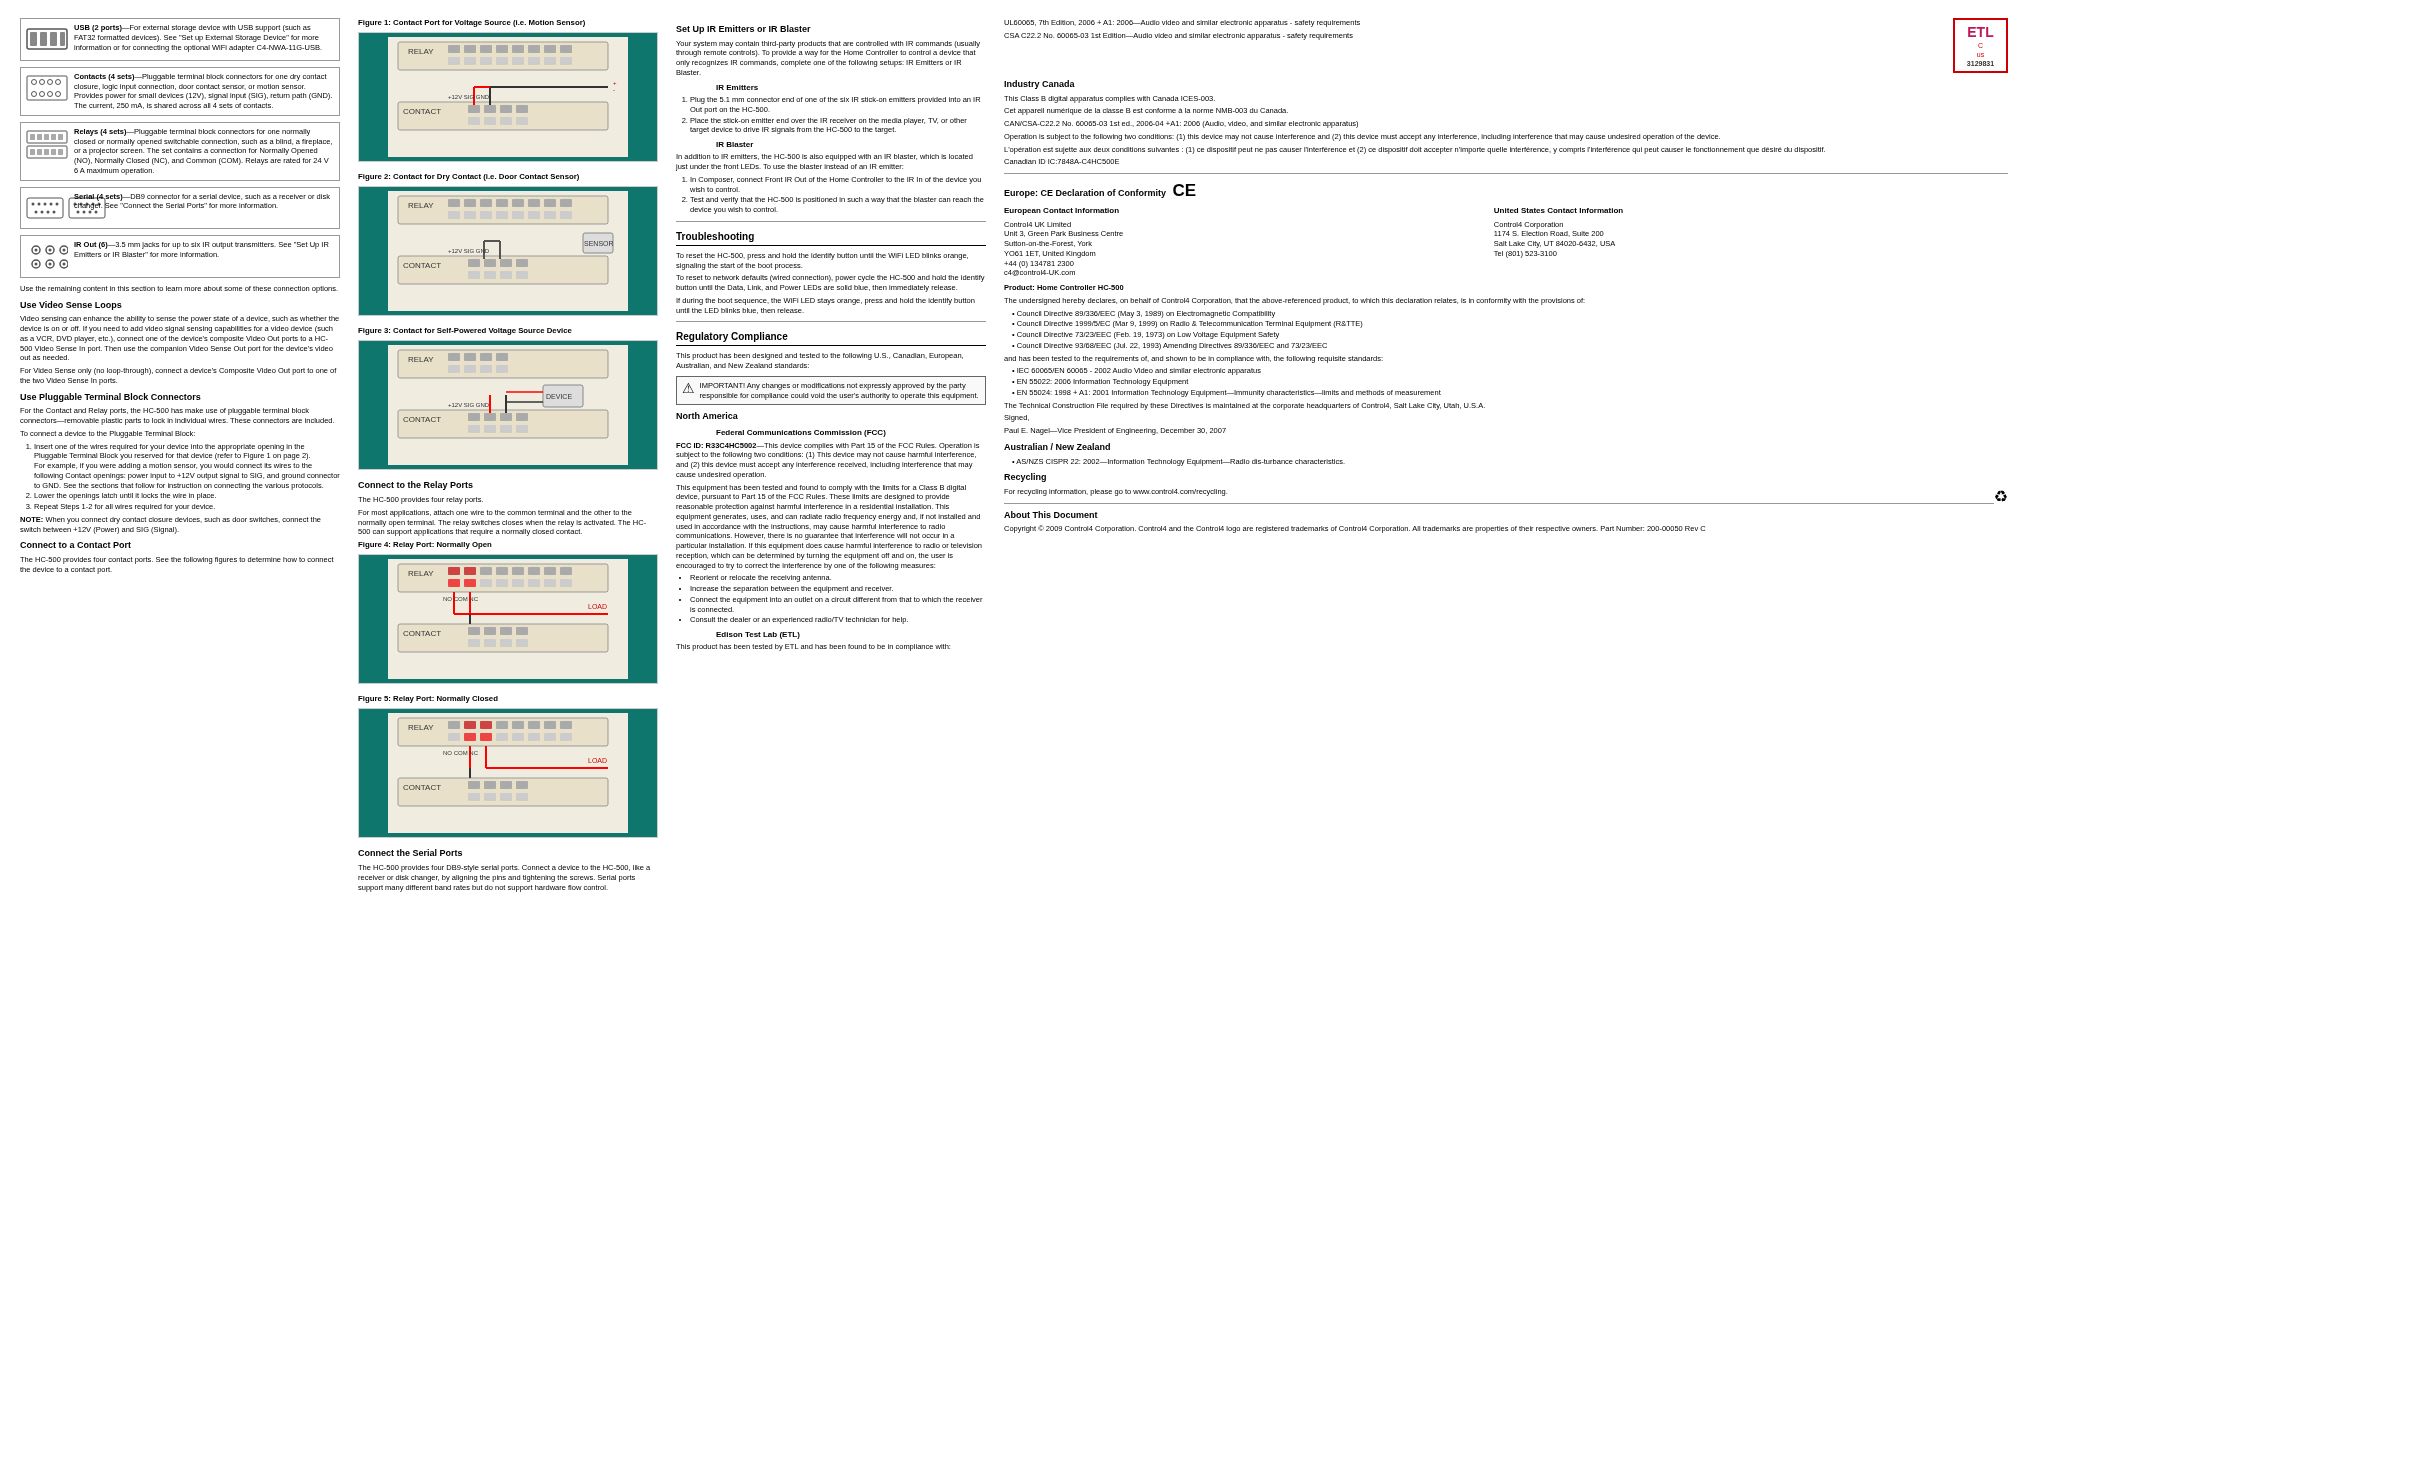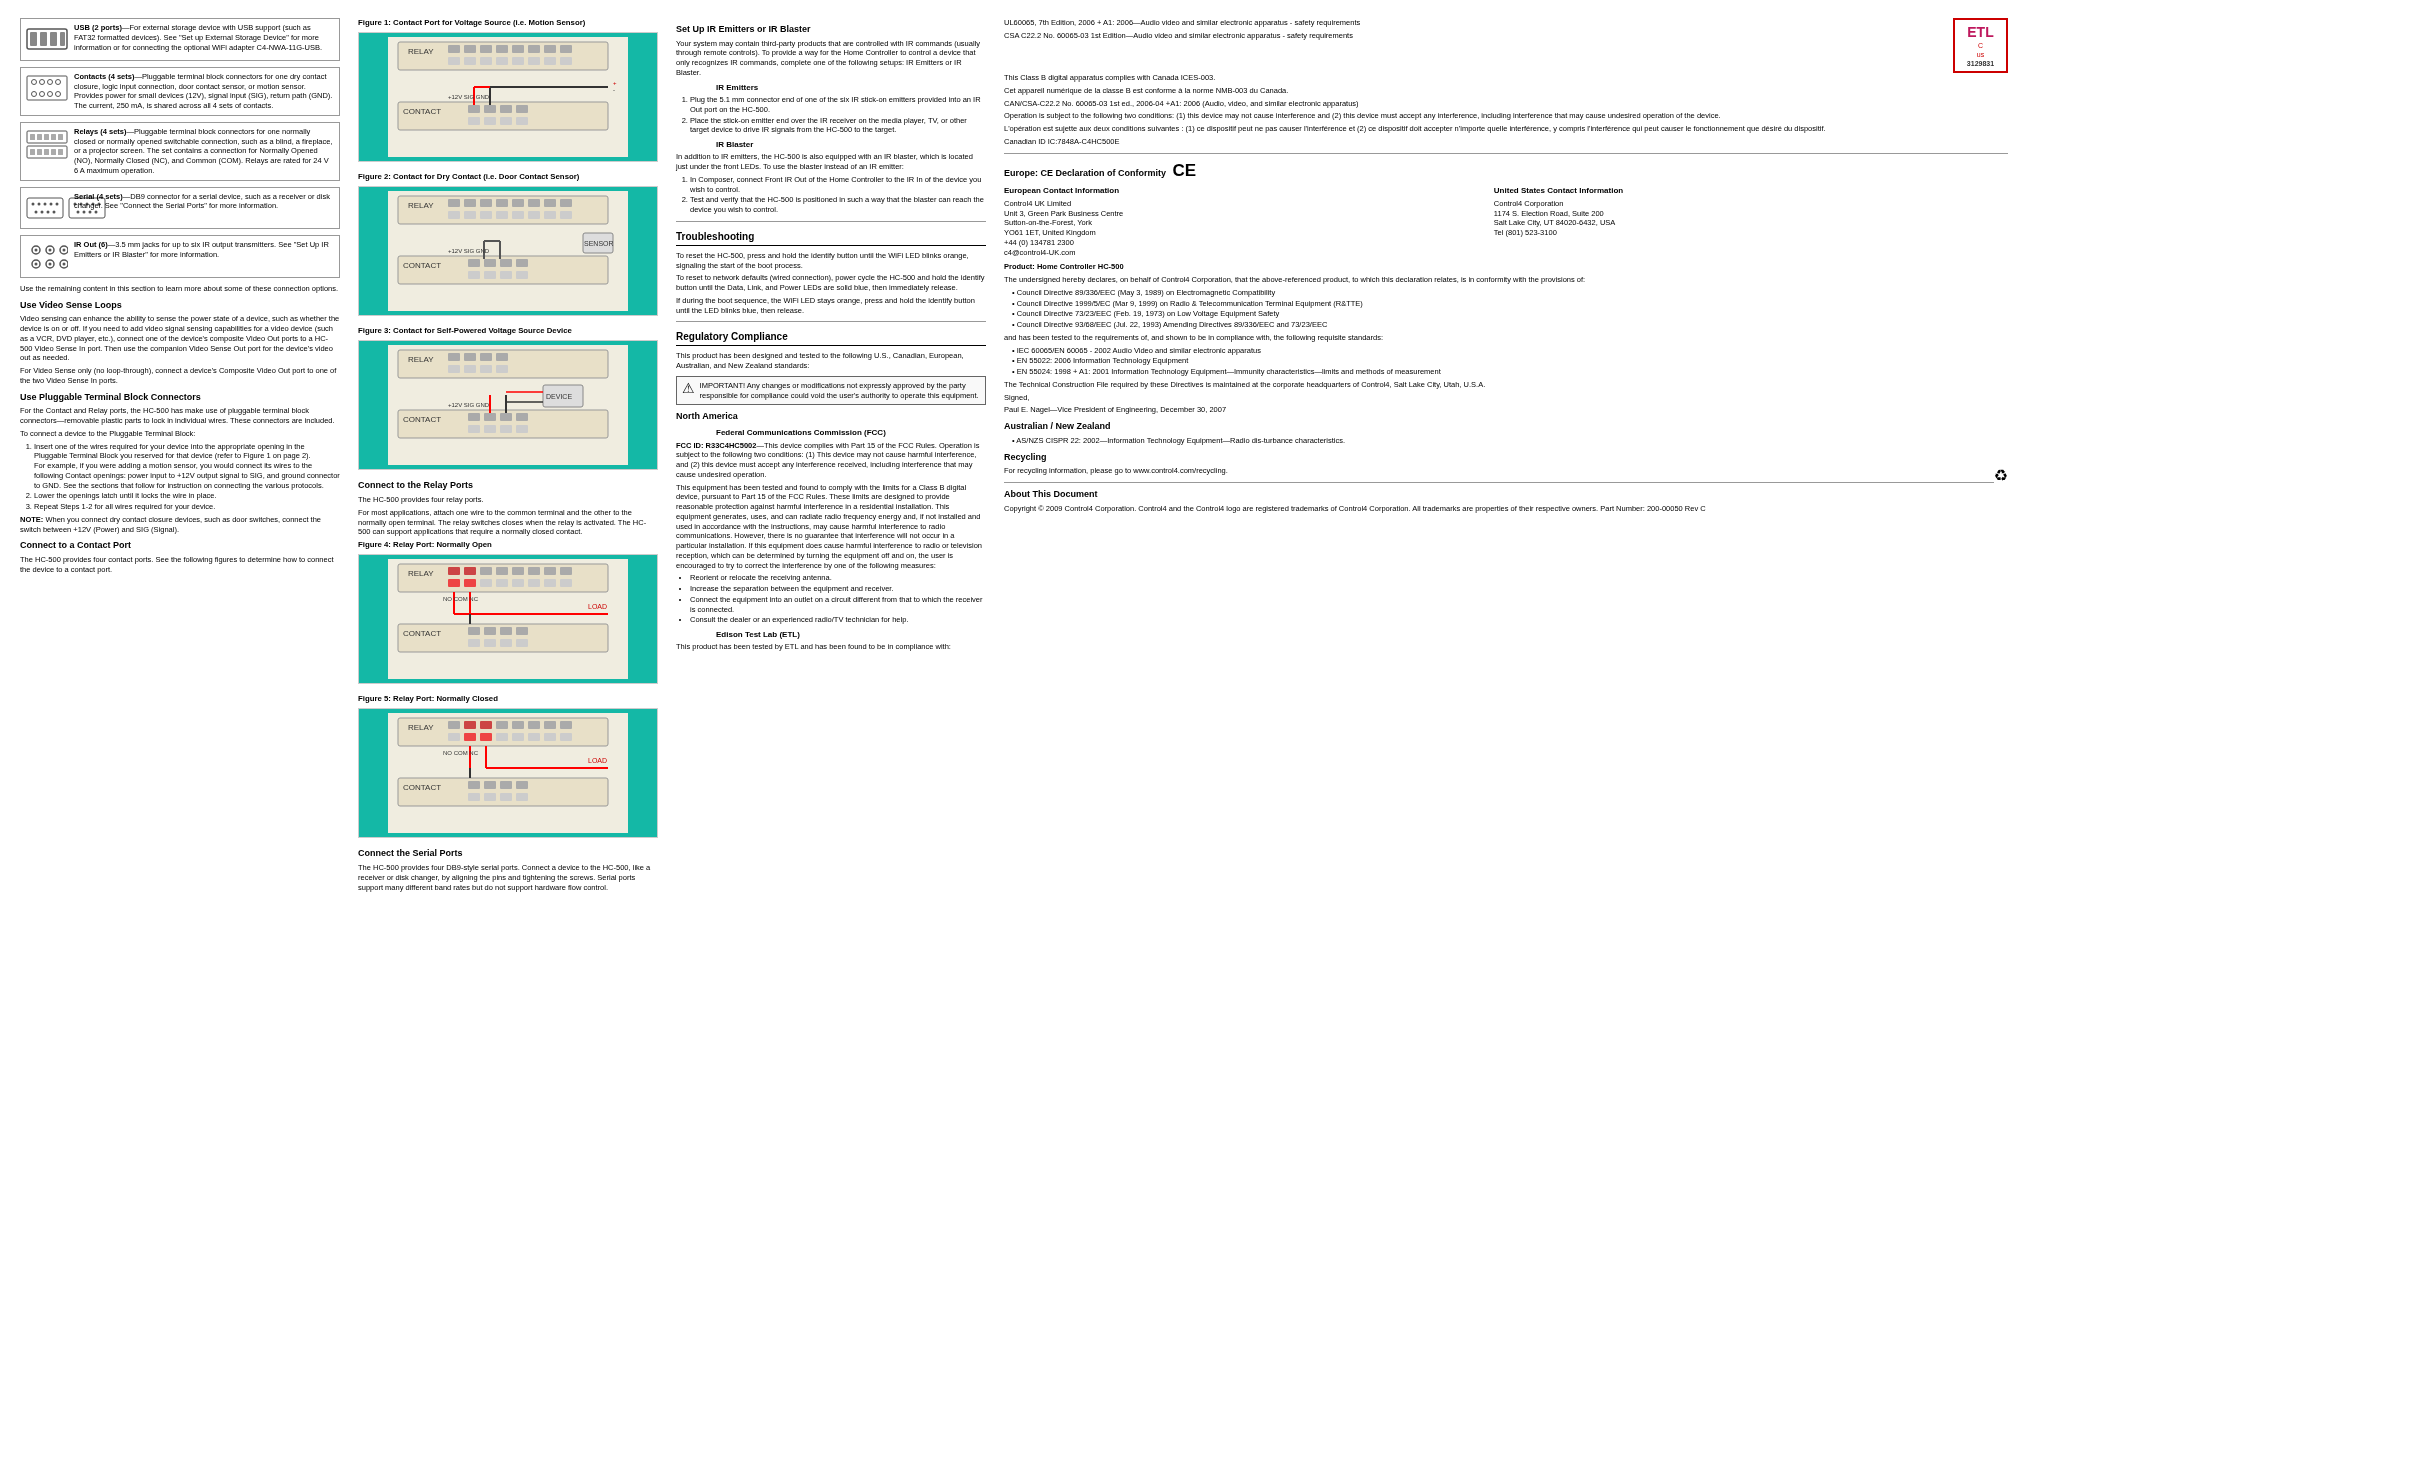--- a/index.html
+++ b/index.html
@@ -143,21 +143,21 @@
     .dash-list {
       list-style: none;
       padding-left: 8px;
     }
     .dash-list li::before {
       content: "• ";
     }
 
     
     .connector-diagram {
-      background: #14b8a6;
+      background: #0f766e;
       border: 1px solid #ccc;
       height: 130px;
       display: flex;
       align-items: center;
       justify-content: center;
       margin-bottom: 8px;
     }
 
     .bold { font-weight: bold; }
   </style>
@@ -593,20 +593,21 @@
       <div style="display:flex; flex-direction:column; align-items:center; margin-left:8px; flex-shrink:0;">
         <div style="border:2px solid #c00; width:55px; height:55px; display:flex; align-items:center; justify-content:center; flex-direction:column;">
           <span style="font-size:14px; font-weight:bold; color:#be185d;">ETL</span>
           <span style="font-size:7px; color:#c00;">C</span>
           <span style="font-size:7px; color:#c00;">us</span>
           <span style="font-size:7px; font-weight:bold; color:#333;">3129831</span>
         </div>
       </div>
     </div>
 
+    <h3>Industry Canada</h3>
     <p>This Class B digital apparatus complies with Canada ICES-003.</p>
     <p>Cet appareil numérique de la classe B est conforme à la norme NMB-003 du Canada.</p>
     <p>CAN/CSA-C22.2 No. 60065-03 1st ed., 2006-04 +A1: 2006 (Audio, video, and similar electronic apparatus)</p>
     <p>Operation is subject to the following two conditions: (1) this device may not cause interference and (2) this device must accept any interference, including interference that may cause undesired operation of the device.</p>
     <p>L'opération est sujette aux deux conditions suivantes : (1) ce dispositif peut ne pas causer l'interférence et (2) ce dispositif doit accepter n'importe quelle interférence, y compris l'interférence qui peut causer le fonctionnement que désiré du dispositif.</p>
     <p>Canadian ID IC:7848A-C4HC500E</p>
 
     <hr class="divider">
 
     <h3>

